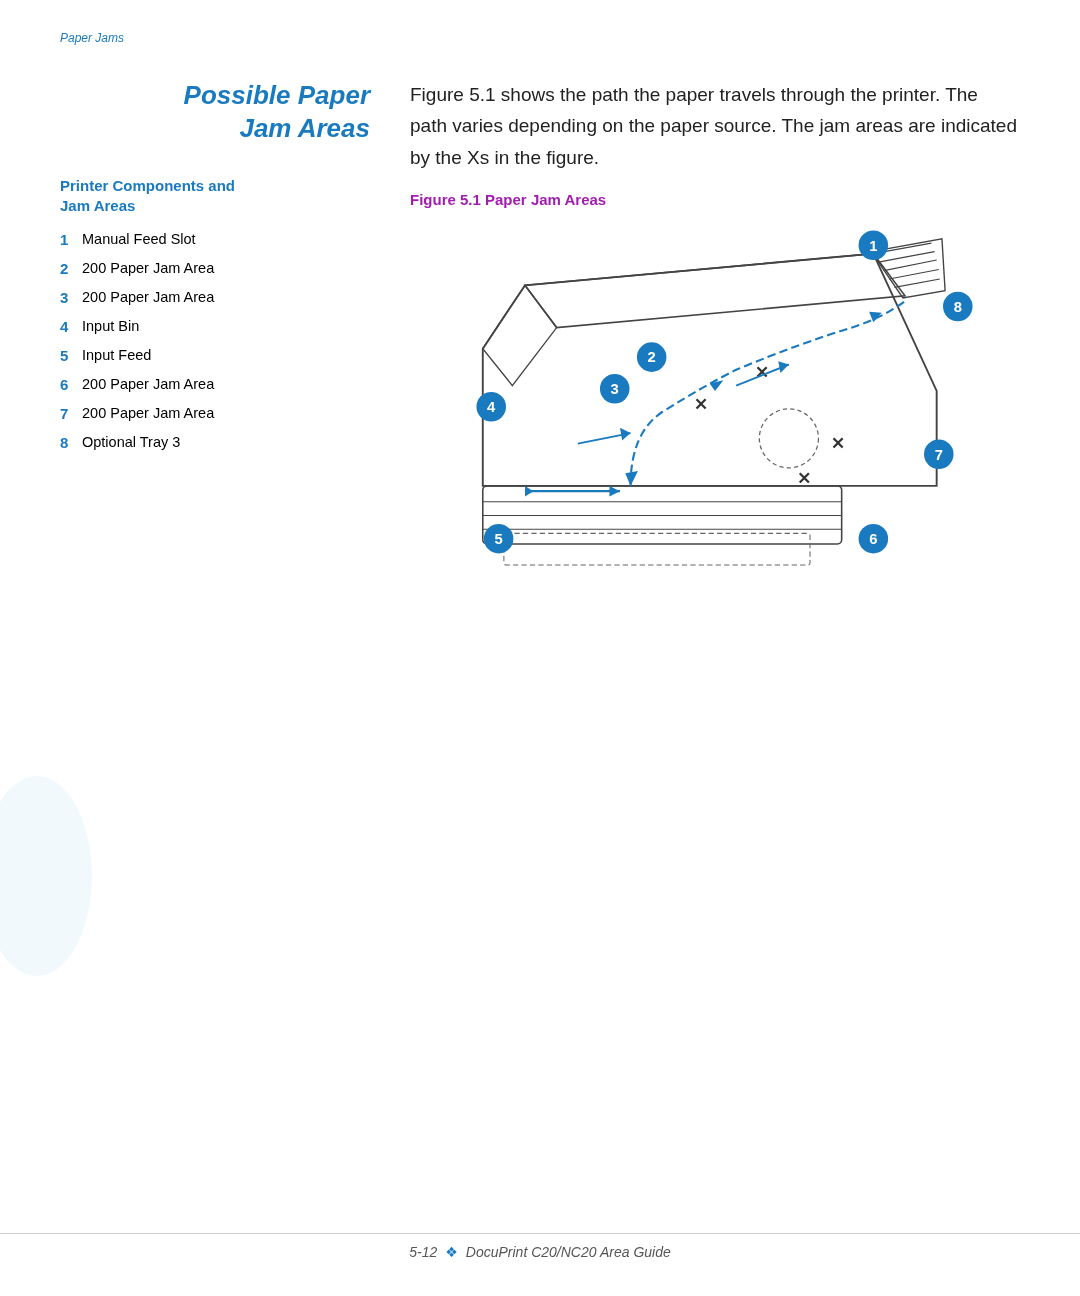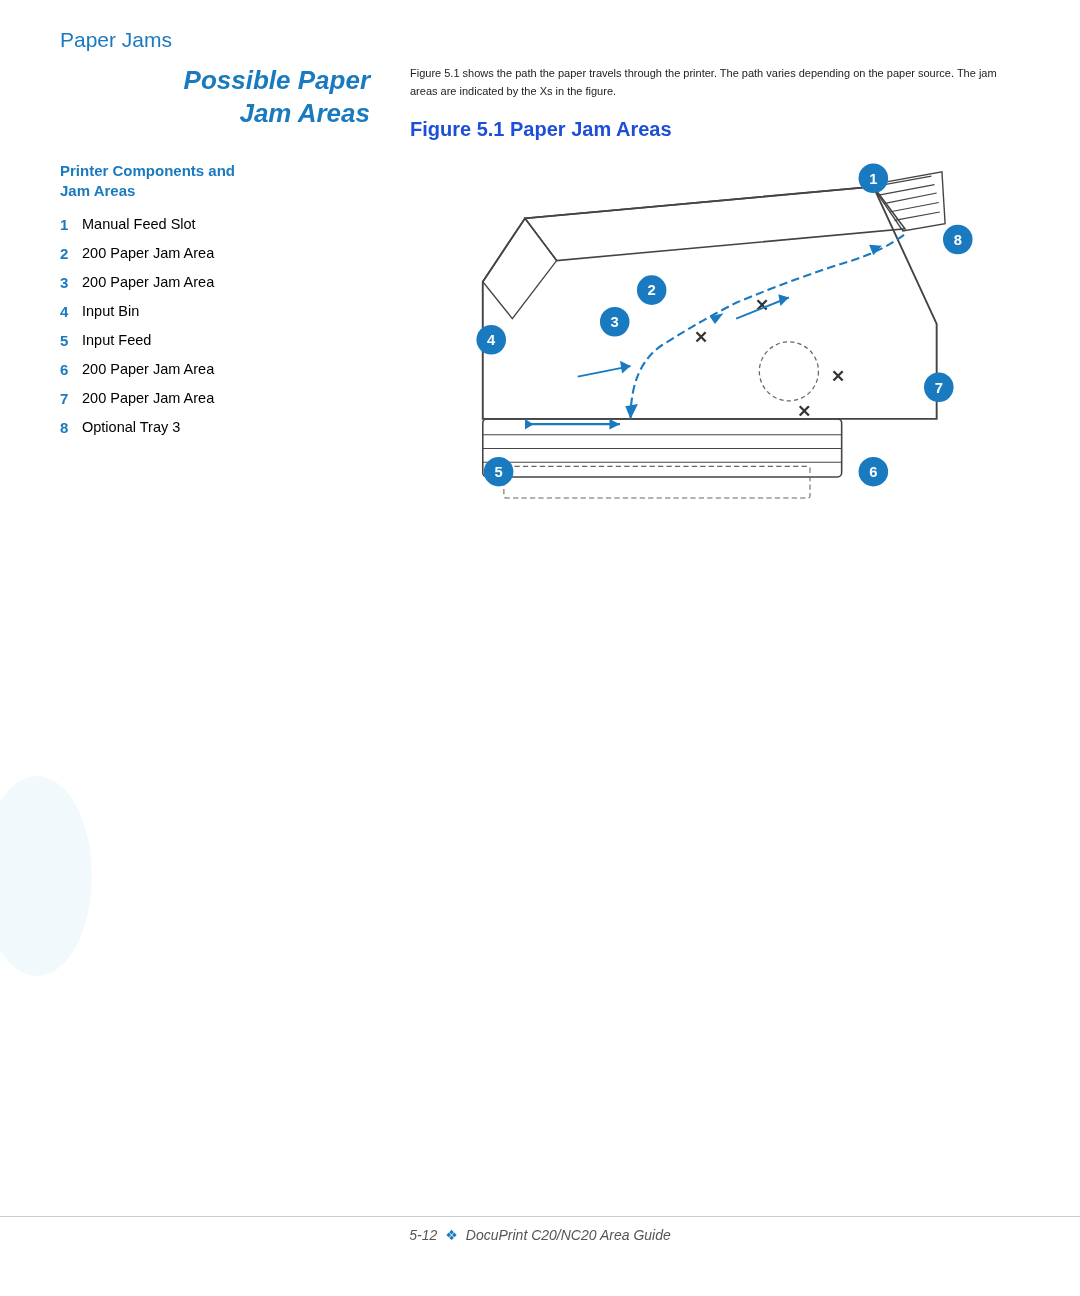--- a/index.html
+++ b/index.html
@@ -21,28 +21,29 @@
       padding: 0;
     }
 
     
     .header-bar {
       padding: 28px 60px 0 60px;
     }
 
     .header-label {
       color: #1a7abf;
-      font-size: 21px;
+      font-style: italic;
+      font-size: 12px;
     }
 
     
     .content-area {
       display: flex;
       padding: 0 60px;
-      margin-top: 12px;
+      margin-top: 34px;
     }
 
     
     .left-col {
       width: 340px;
       flex-shrink: 0;
       padding-right: 30px;
     }
 
     
@@ -94,31 +95,31 @@
       color: #000000;
     }
 
     
     .right-col {
       flex: 1;
       padding-left: 10px;
     }
 
     .right-col .description-text {
-      font-size: 11px;
+      font-size: 19px;
       line-height: 1.65;
       margin-bottom: 18px;
       color: #222;
     }
 
     
     .figure-title {
-      color: #1d4ed8;
-      font-weight: bold;
-      font-size: 20px;
+      color: #a21caf;
+      font-weight: bold;
+      font-size: 15px;
       margin-bottom: 14px;
     }
 
     
     .diagram-container {
       width: 100%;
       height: 380px;
       position: relative;
     }
 
@@ -137,21 +138,21 @@
 
     
     .footer {
       position: absolute;
       bottom: 36px;
       left: 0;
       right: 0;
       display: flex;
       align-items: center;
       justify-content: center;
-      padding: 17px 60px;
+      padding: 0 60px;
       border-top: 1px solid #ccc;
       padding-top: 10px;
     }
 
     .footer-text {
       font-size: 14px;
       color: #555;
       font-style: italic;
     }
 

